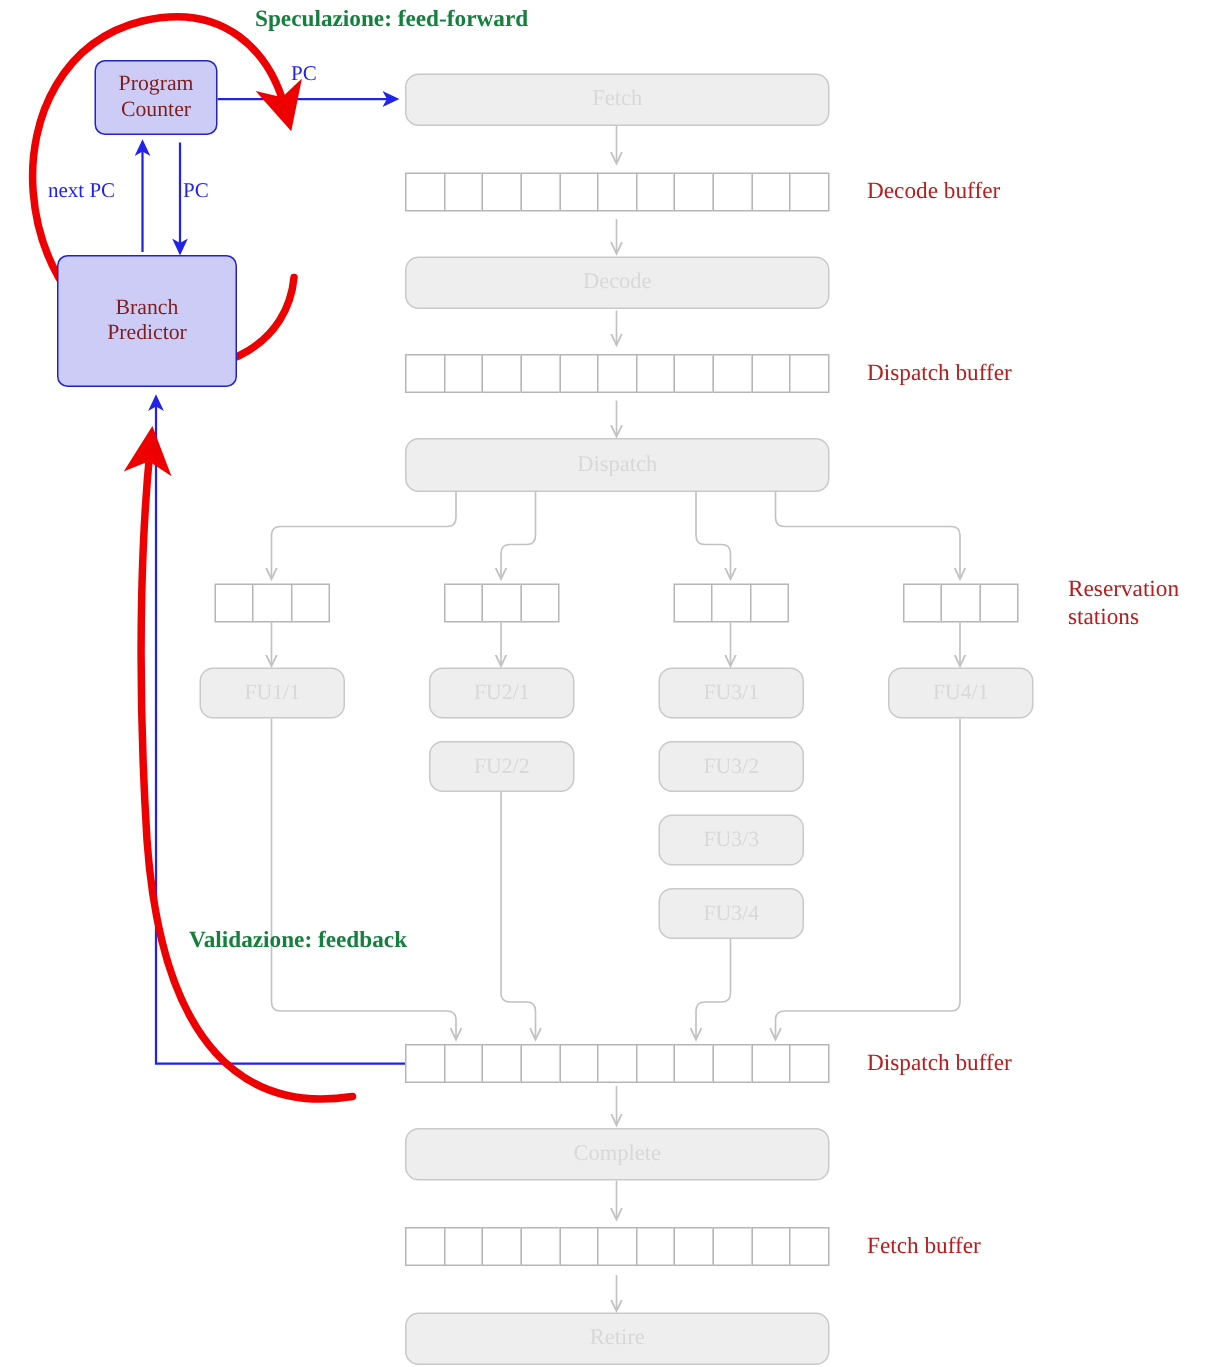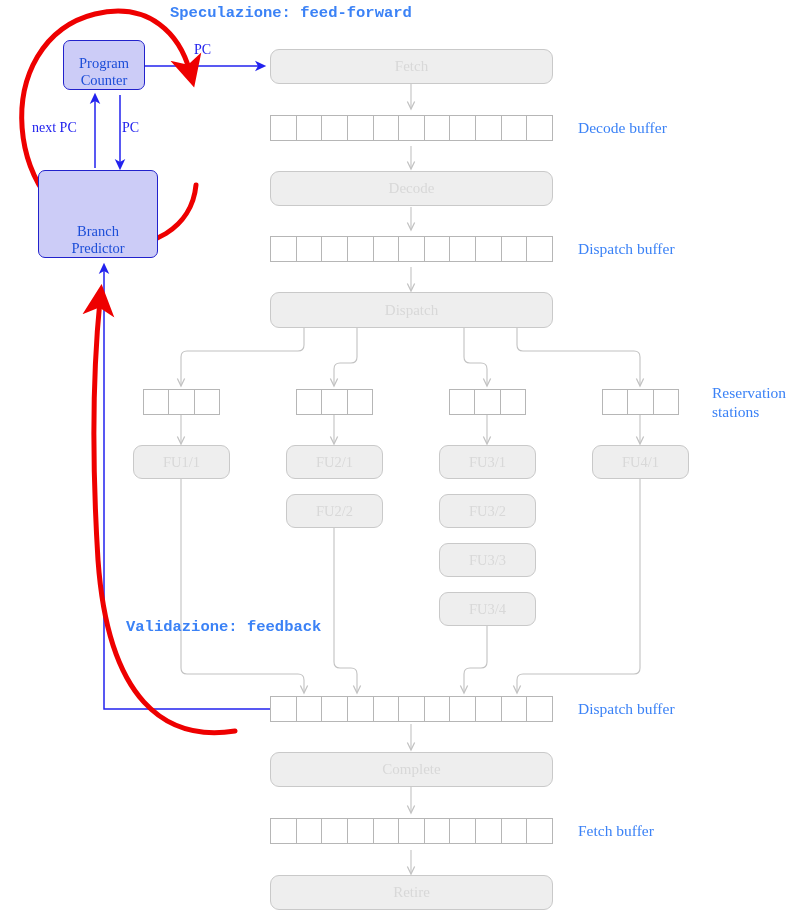--- a/index.html
+++ b/index.html
@@ -11,39 +11,39 @@
         justify-content:center;text-align:center;}
 
   
   .stage{background:#eeeeee;border:1.2px solid #c9c9c9;border-radius:9px;
          color:#d8d8d8;font-size:15px;font-family:"Liberation Serif",serif;}
   .fu{background:#eeeeee;border:1.2px solid #c9c9c9;border-radius:9px;
       color:#d8d8d8;font-size:14.5px;font-family:"Liberation Serif",serif;}
 
   
   .bluebox{background:#ccccf7;border:1.4px solid #2222cc;border-radius:7px;
-           color:#1d4ed8;font-size:14.5px;line-height:1.18;
-           font-family:"Liberation Serif",serif;align-items:flex-end;}
+           color:#7f1d1d;font-size:14.5px;line-height:1.18;
+           font-family:"Liberation Serif",serif;}
 
   
   .buffer{position:absolute;display:flex;box-sizing:border-box;}
   .buffer .cell{flex:1 1 0;border:1px solid #b6b6b6;margin-left:-1px;box-sizing:border-box;background:#fff;}
   .buffer .cell:first-child{margin-left:0;}
 
   
-  .caption{position:absolute;color:#3b82f6;font-size:15.5px;line-height:1.25;
+  .caption{position:absolute;color:#b91c1c;font-size:15.5px;line-height:1.25;
            font-family:"Liberation Serif",serif;white-space:pre-line;}
 
   
   .bluelabel{position:absolute;color:#2222ee;font-size:14px;
              font-family:"Liberation Serif",serif;white-space:nowrap;}
 
   
-  .redlabel{position:absolute;color:#3b82f6;font-weight:bold;font-size:15.5px;
-            font-family:Liberation Mono, monospace;white-space:nowrap;}
+  .redlabel{position:absolute;color:#15803d;font-weight:bold;font-size:15.5px;
+            font-family:Liberation Serif, serif;white-space:nowrap;}
 </style>
 </head>
 <body>
 
 <div id="stage">
 
   <svg class="layer">
     <defs>
       <marker id="ga" markerWidth="9" markerHeight="9" refX="6" refY="4.5" orient="auto">
         <path d="M0,1.2 L7,4.5 L0,7.8" fill="none" stroke="#c2c2c2" stroke-width="1.1"></path>

